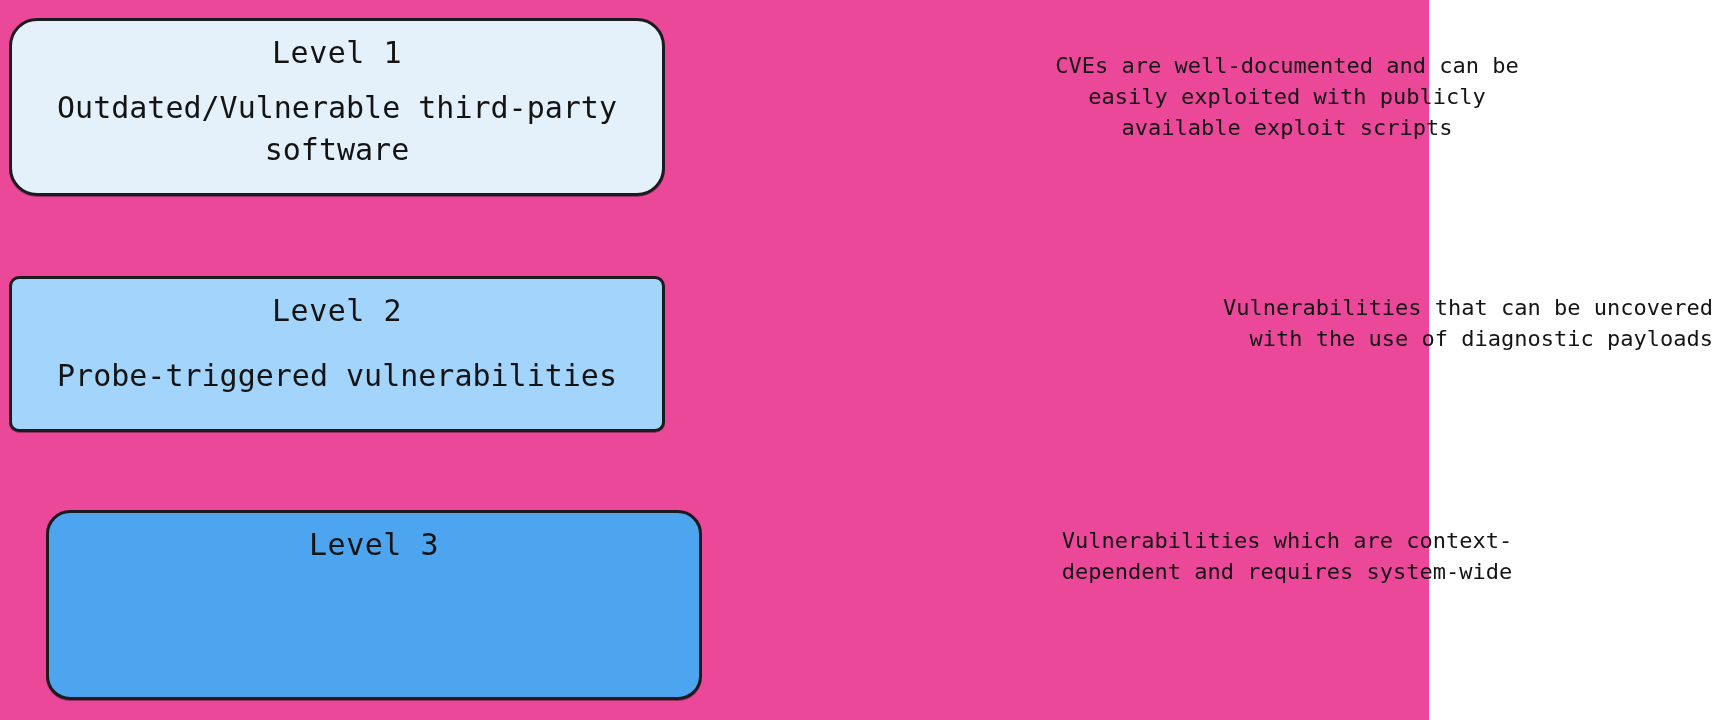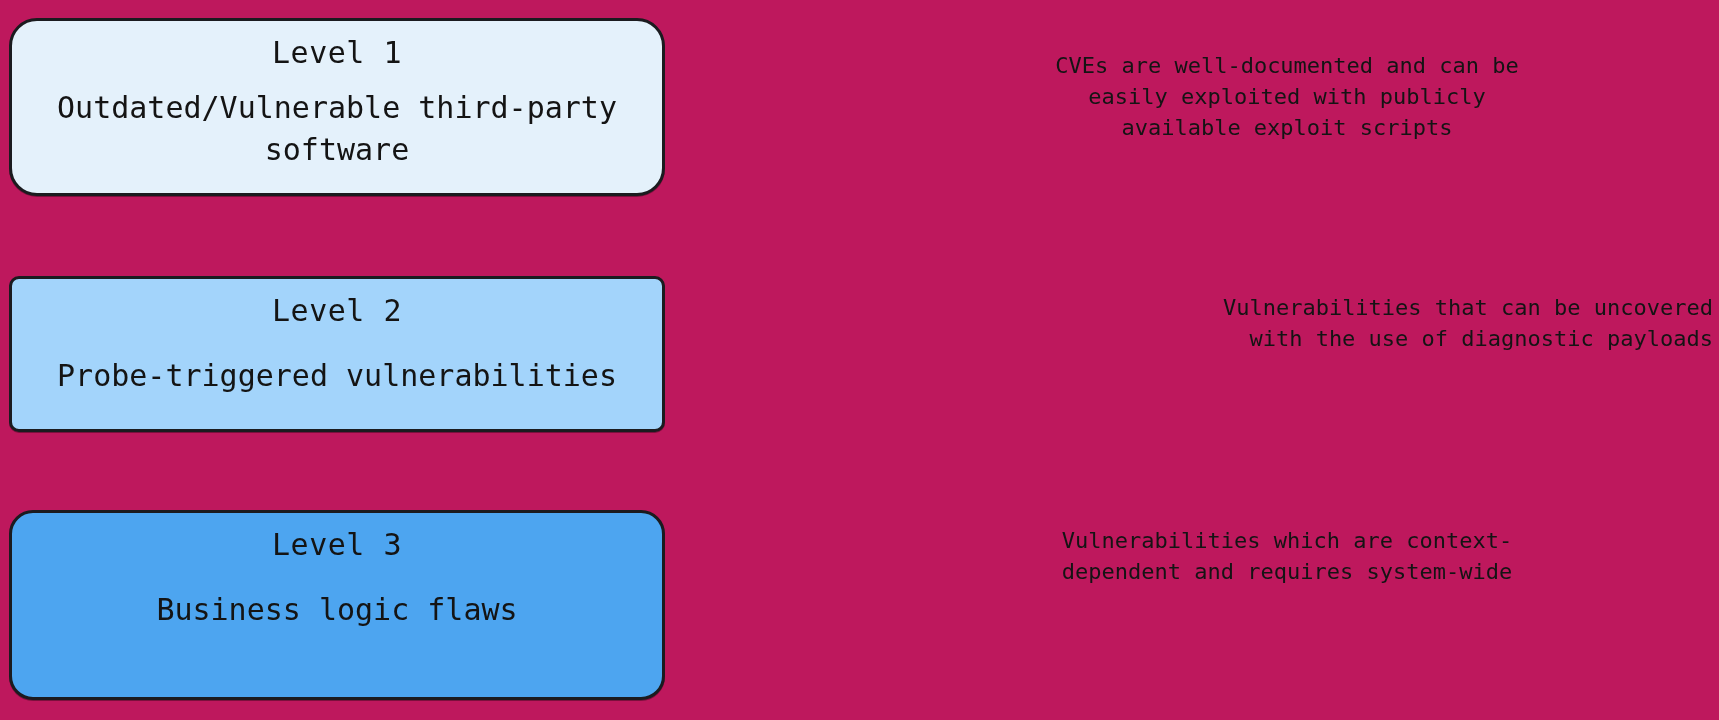--- a/index.html
+++ b/index.html
@@ -10,23 +10,23 @@
   body {
     width: 1719px;
     height: 720px;
     overflow: hidden;
     font-family: "DejaVu Sans Mono", monospace;
     color: #1a1a1a;
   }
 
   #canvas {
     position: relative;
-    width: 1719px;
+    width: 1429px;
     height: 720px;
-    background: #be185d;
+    background: #ec4899;
   }
 
   
   .level-box {
     position: absolute;
     left: 9px;
     width: 656px;
     box-sizing: border-box;
     border: 3px solid #1b1b1f;
     border-radius: 26px;
@@ -76,20 +76,21 @@
   }
   #level-box-2 .level-title { margin-top: 16px; }
   #level-box-2 .level-desc  { margin-top: 28px; }
 
   
   #level-box-3 {
     top: 510px;
     height: 190px;
     background: #4da5f0;
     border-radius: 24px;
+    margin-left: 37px;
   }
   #level-box-3 .level-title { margin-top: 16px; }
   #level-box-3 .level-desc  { margin-top: 28px; }
 
   
   .note {
     position: absolute;
     left: 855px;
     width: 864px;
     text-align: center;
@@ -115,21 +116,20 @@
     <div class="level-desc">Outdated/Vulnerable third-party software</div>
   </div>
 
   <div class="level-box" id="level-box-2" style="background: rgb(163, 212, 251); border-color: rgb(27, 27, 31);">
     <div class="level-title">Level 2</div>
     <div class="level-desc">Probe-triggered vulnerabilities</div>
   </div>
 
   <div class="level-box" id="level-box-3" style="background: rgb(77, 165, 240); border-color: rgb(27, 27, 31);">
     <div class="level-title">Level 3</div>
-    <div class="level-desc">Business logic flaws</div>
   </div>
 
   <div class="note" id="note-1">
     <span class="note-line">CVEs are well-documented and can be</span>
     <span class="note-line">easily exploited with publicly</span>
     <span class="note-line">available exploit scripts</span>
   </div>
 
   <div class="note" id="note-2">
     <span class="note-line">Vulnerabilities that can be uncovered</span>

